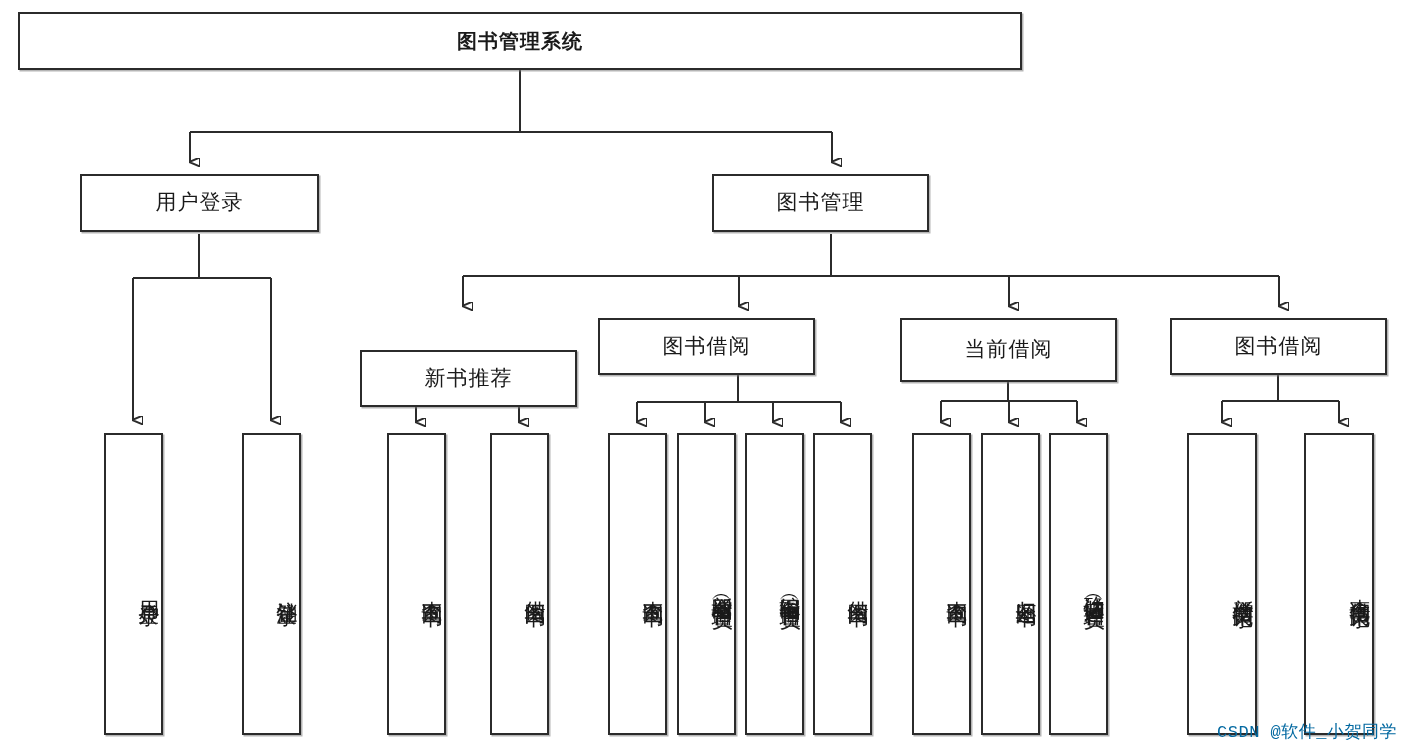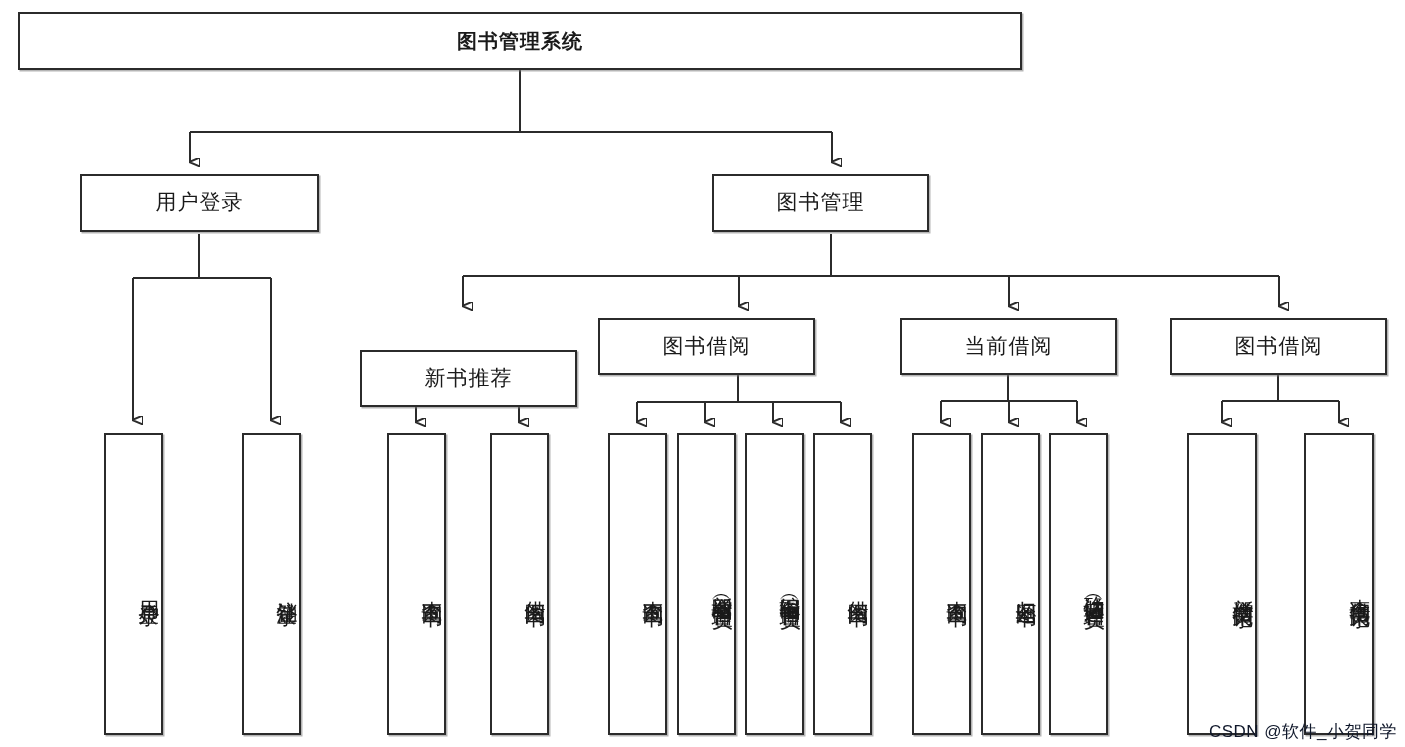--- a/index.html
+++ b/index.html
@@ -54,24 +54,24 @@
   svg#links path, svg#links line {
     stroke: #2b2b2b;
     stroke-width: 2;
     fill: none;
   }
   .wm {
     position: absolute;
     right: 8px;
     bottom: 4px;
     font-size: 17px;
-    color: #0f172a;
+    color: #0369a1;
     letter-spacing: 0.5px;
     white-space: nowrap;
-    font-family: Liberation Sans, sans-serif;
+    font-family: Liberation Mono, monospace;
   }
 </style>
 </head>
 <body>
 
 <div id="canvas">
 
   <svg id="links" viewBox="0 0 1405 747">
     <defs>
       <marker id="arr" markerWidth="9" markerHeight="11" refX="4.5" refY="10" orient="auto" markerUnits="userSpaceOnUse">
@@ -133,21 +133,21 @@
   </div>
 
   <div class="node h" style="left:360px; top:318px; width:217px; height:57px;margin-top:32px;">
     <span>新书推荐</span>
   </div>
 
   <div class="node h" style="left:598px; top:318px; width:217px; height:57px;font-family:Liberation Serif, serif;">
     <span>图书借阅</span>
   </div>
 
-  <div class="node h" style="left:900px; top:318px; width:217px; height:57px;">
+  <div class="node h" style="left:900px; top:318px; width:217px; height:64px;">
     <span>当前借阅</span>
   </div>
 
   <div class="node h" style="left:1170px; top:318px; width:217px; height:57px;">
     <span>图书借阅</span>
   </div>
 
   <div class="node v" style="left:104px; top:433px; width:59px; height:302px;">
     <span>用户登录</span>
   </div>

